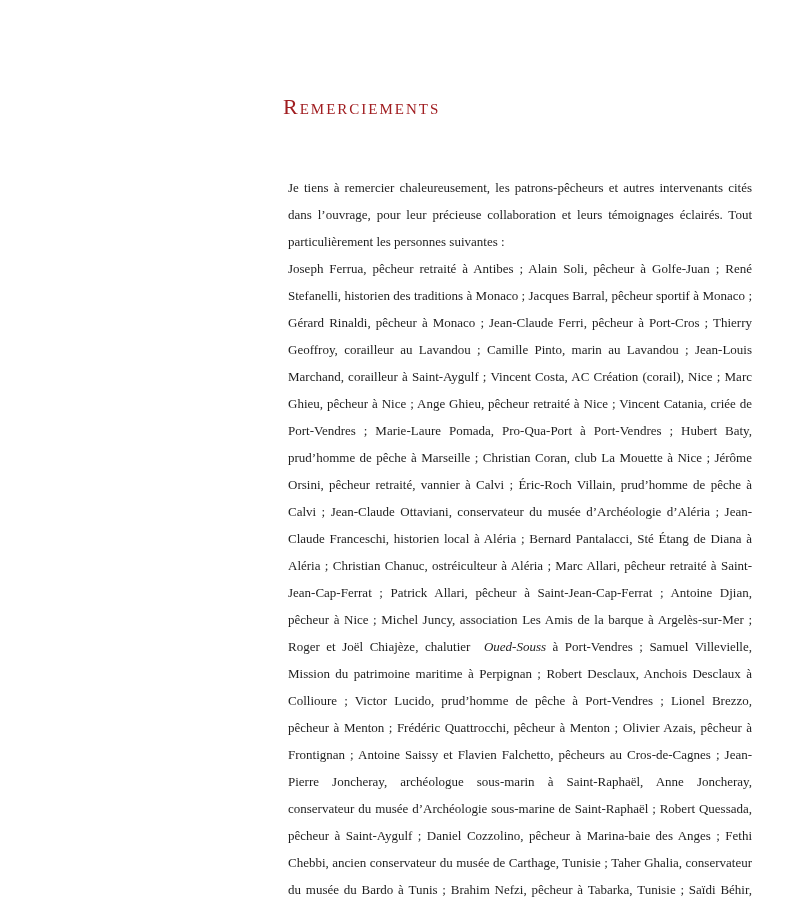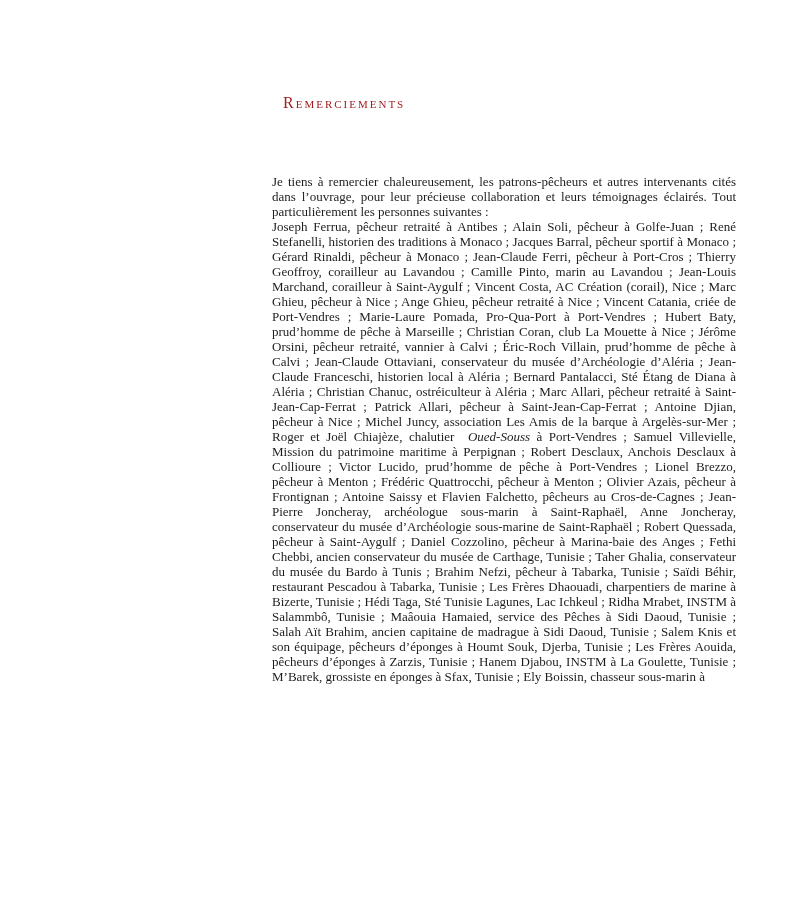--- a/index.html
+++ b/index.html
@@ -9,35 +9,35 @@
     width: 800px;
     height: 915px;
     background: #ffffff;
     overflow: hidden;
     font-family: "Liberation Serif", "DejaVu Serif", serif;
   }
   .heading {
     position: absolute;
     left: 283px;
     top: 94px;
-    font-size: 16px;
+    font-size: 22px;
     font-weight: normal;
     font-variant: small-caps;
     letter-spacing: 2px;
     color: #a01d20; 
   }
   .text-block {
     position: absolute;
-    left: 272px;
+    left: 288px;
     top: 174px;
     width: 464px;
     height: 736px;
     overflow: hidden;
     font-size: 13px;
-    line-height: 15px;
+    line-height: 27px;
     color: #1d1d1d;
     text-align: justify;
     hyphens: auto;
     -webkit-hyphens: auto;
   }
   .text-block p { text-align: justify; }
   .text-block i { font-style: italic; margin-left: 7px; }
 </style>
 </head>
 <body>

